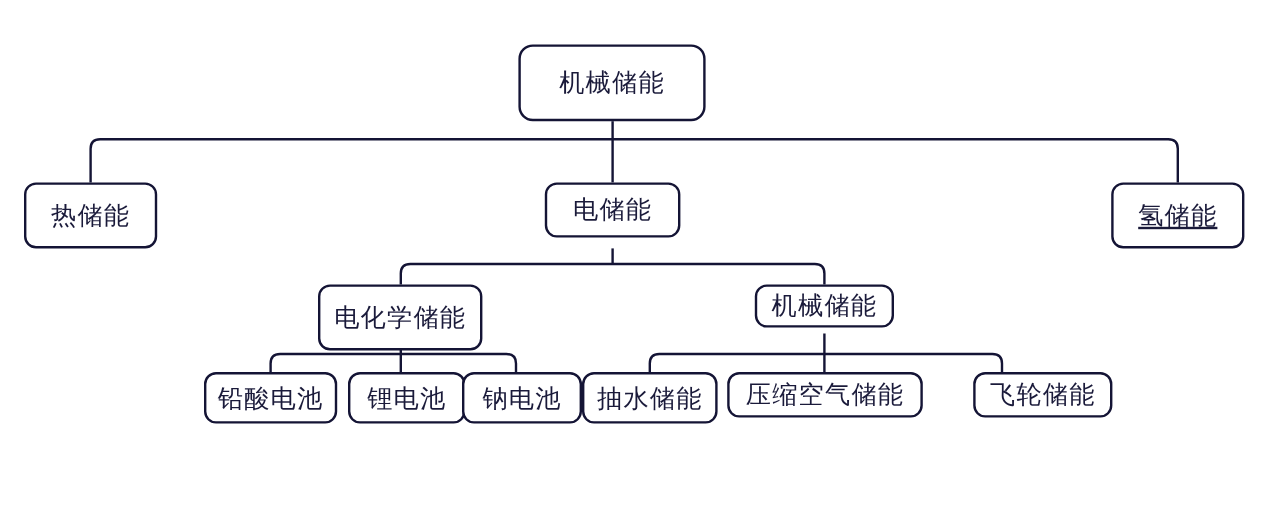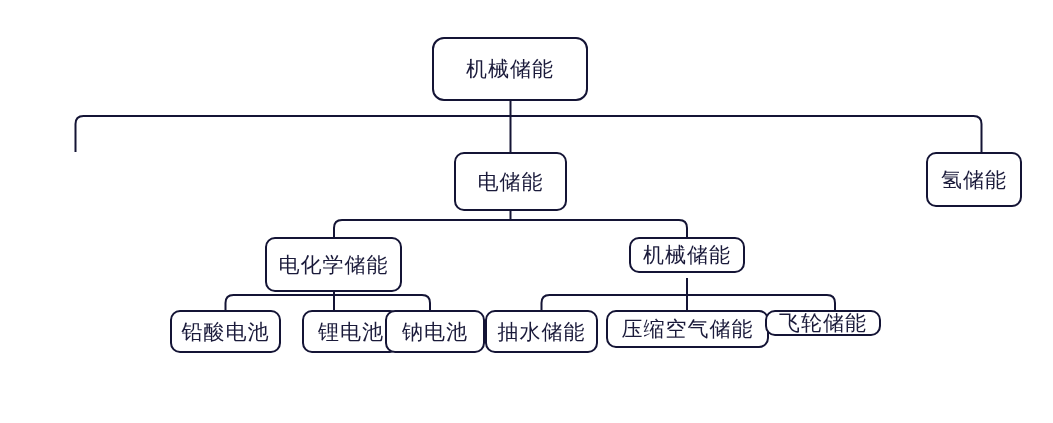--- a/index.html
+++ b/index.html
@@ -62,46 +62,49 @@
     <path d="M 225.5 310 L 225.5 303 Q 225.5 295 233.5 295 L 422 295 Q 430 295 430 303 L 430 310"></path>
 
     <path d="M 687 278 L 687 310"></path>
     <path d="M 541.5 310 L 541.5 303 Q 541.5 295 549.5 295 L 827 295 Q 835 295 835 303 L 835 310"></path>
   </svg>
 
   <div class="node root" style="left:432px; top:37px;  width:156px; height:64px;">
     <span>机械储能</span>
   </div>
 
-  <div class="node" style="left:454px; top:152px; width:113px; height:59px;">
+  <div class="node" style="left:20px;  top:152px; width:111px; height:55px;">
+    <span>热储能</span>
+  </div>
+  <div class="node" style="left:454px; top:152px; width:113px; height:46px;">
     <span>电储能</span>
   </div>
-  <div class="node" style="left:926px; top:152px; width:96px; height:55px;">
+  <div class="node" style="left:926px; top:152px; width:111px; height:55px;text-decoration:underline;">
     <span>氢储能</span>
   </div>
 
   <div class="node" style="left:265px; top:237px; width:137px; height:55px;">
     <span>电化学储能</span>
   </div>
   <div class="node" style="left:629px; top:237px; width:116px; height:36px;">
     <span>机械储能</span>
   </div>
 
   <div class="node" style="left:170px; top:310px; width:111px; height:43px;">
     <span>铅酸电池</span>
   </div>
-  <div class="node" style="left:302px; top:310px; width:98px;  height:43px;">
+  <div class="node" style="left:290px; top:310px; width:98px;  height:43px;">
     <span>锂电池</span>
   </div>
   <div class="node" style="left:385px; top:310px; width:100px;  height:43px;">
     <span>钠电池</span>
   </div>
   <div class="node" style="left:485px; top:310px; width:113px; height:43px;">
     <span>抽水储能</span>
   </div>
   <div class="node" style="left:606px; top:310px; width:163px; height:38px;">
     <span>压缩空气储能</span>
   </div>
-  <div class="node" style="left:765px; top:310px; width:116px; height:26px;align-items:center;">
+  <div class="node" style="left:811px; top:310px; width:116px; height:38px;align-items:center;">
     <span>飞轮储能</span>
   </div>
 
 </div>
 
 </body></html>

